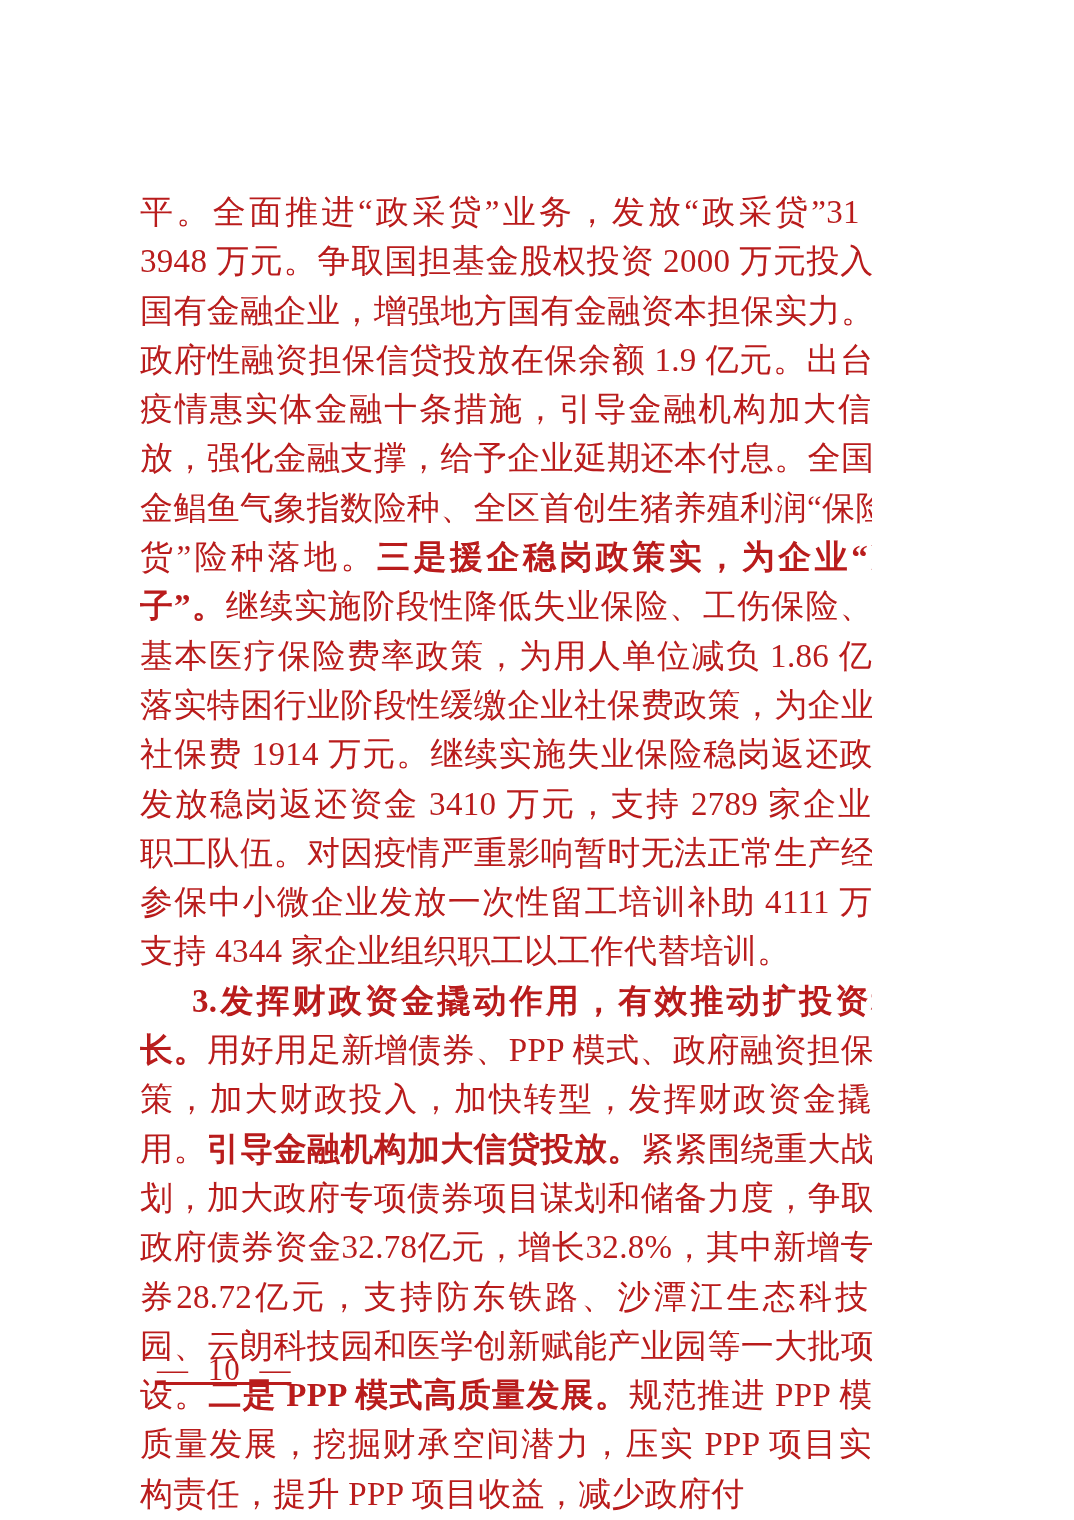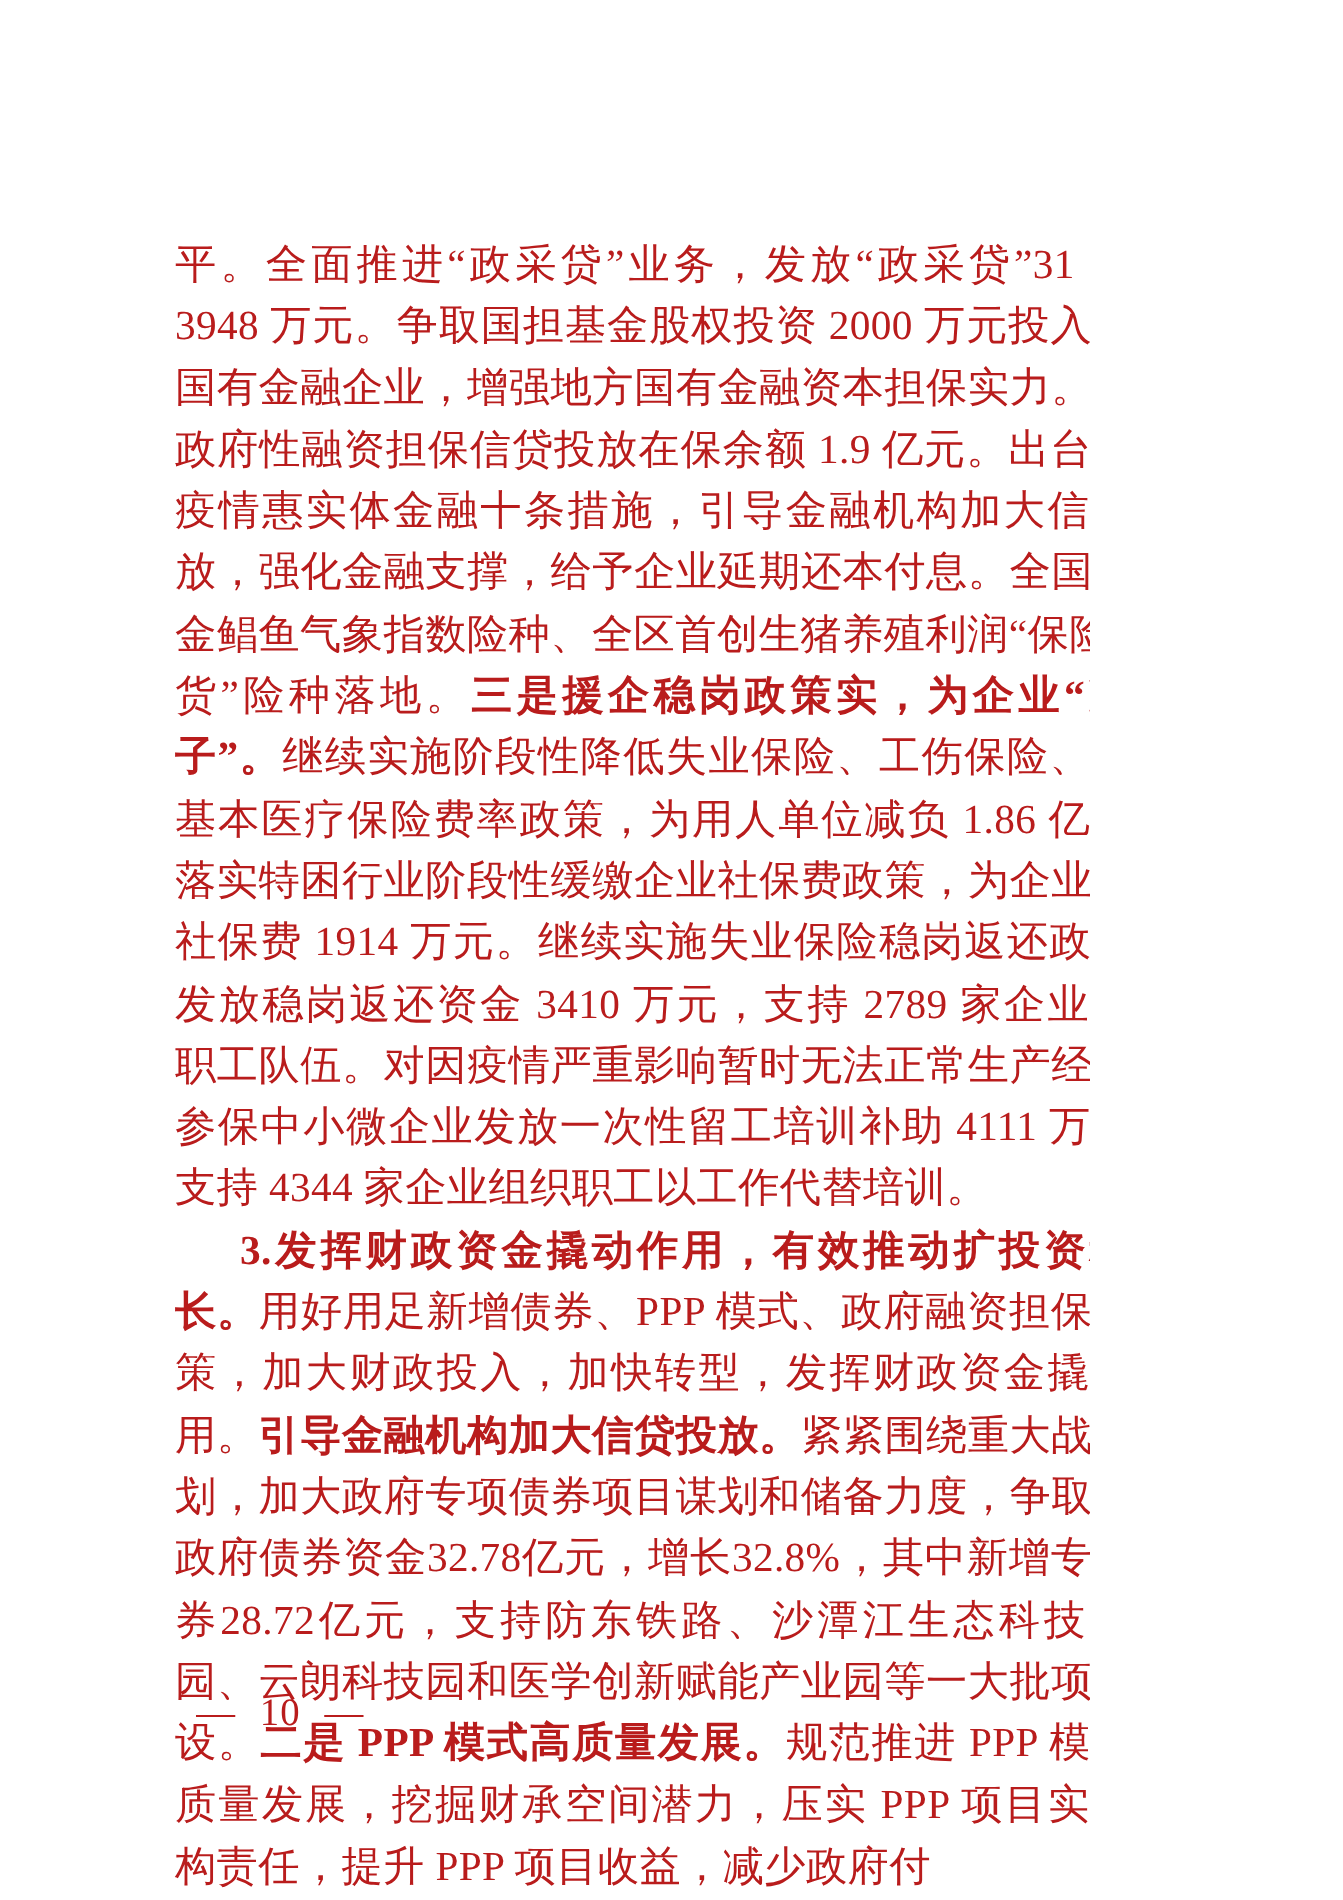--- a/index.html
+++ b/index.html
@@ -38,20 +38,21 @@
     font-weight: bold;
   }
   .footer {
     position: absolute;
     left: 157px;
     top: 1350px;
     font-size: 31px;
     line-height: 40px;
     word-spacing: 10px;
     letter-spacing: 1px;
+    text-decoration: underline;
   }
 </style>
 </head>
 <body>
 
 <div class="page">
   <div class="doc-body">
       <p><span>平。全面推进“政采贷”业务，发放“政采贷”31 笔共 3948 万元。争取国担基金股权投资 2000 万元投入地方国有金融企业，增强地方国有金融资本担保实力。新增政府性融资担保信贷投放在保余额 1.9 亿元。出台抗击疫情惠实体金融十条措施，引导金融机构加大信贷投放，强化金融支撑，给予企业延期还本付息。全国首创金鲳鱼气象指数险种、全区首创生猪养殖利润“保险+期货”险种落地。</span><b>三是援企稳岗政策实，为企业“减担子”。</b><span>继续实施阶段性降低失业保险、工伤保险、职工基本医疗保险费率政策，为用人单位减负 1.86 亿元。落实特困行业阶段性缓缴企业社保费政策，为企业缓缴社保费 1914 万元。继续实施失业保险稳岗返还政策，发放稳岗返还资金 3410 万元，支持 2789 家企业稳定职工队伍。对因疫情严重影响暂时无法正常生产经营的参保中小微企业发放一次性留工培训补助 4111 万元，支持 4344 家企业组织职工以工作代替培训。</span></p>
       <p class="indent"><b>3.发挥财政资金撬动作用，有效推动扩投资稳增长。</b><span>用好用足新增债券、PPP 模式、政府融资担保等政策，加大财政投入，加快转型，发挥财政资金撬动作用。</span><b>引导金融机构加大信贷投放。</b><span>紧紧围绕重大战略规划，加大政府专项债券项目谋划和储备力度，争取新增政府债券资金32.78亿元，增长32.8%，其中新增专项债券28.72亿元，支持防东铁路、沙潭江生态科技产业园、云朗科技园和医学创新赋能产业园等一大批项目建设。</span><b>二是 PPP 模式高质量发展。</b><span>规范推进 PPP 模式高质量发展，挖掘财承空间潜力，压实 PPP 项目实施机构责任，提升 PPP 项目收益，减少政府付</span></p>
     </div>

